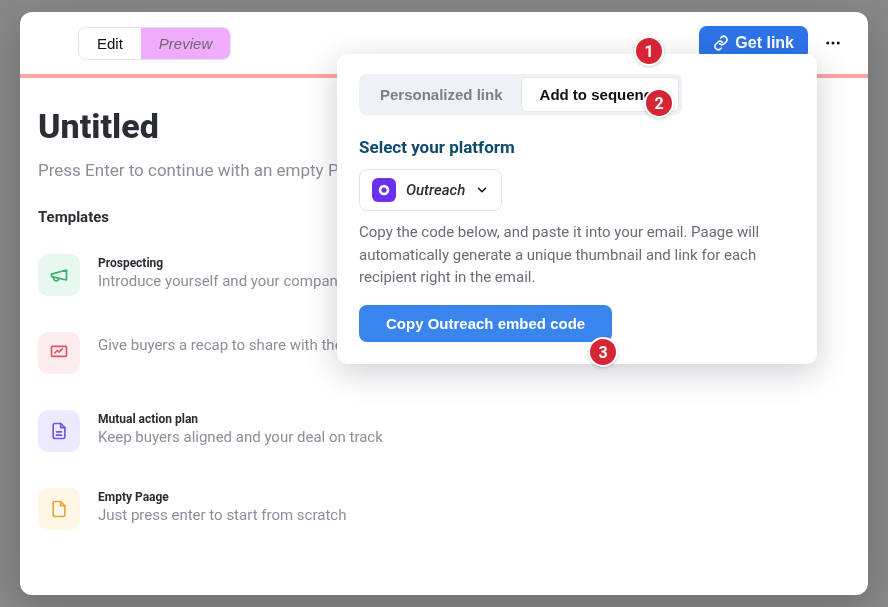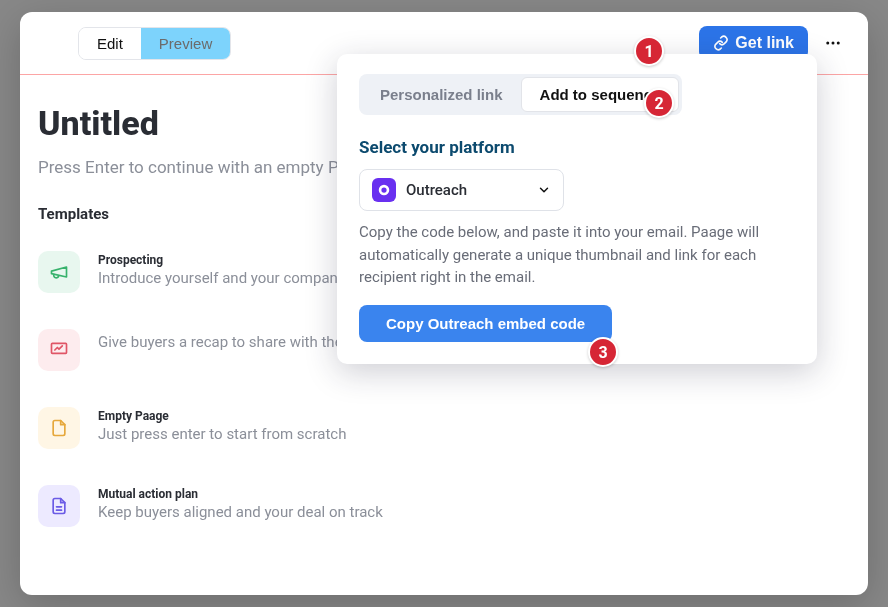--- a/index.html
+++ b/index.html
@@ -17,40 +17,40 @@
       background: #fff;
       border-radius: 12px;
       box-shadow: 0 10px 40px rgba(0,0,0,0.2);
       display: flex;
       flex-direction: column;
     }
     .topbar {
       display: flex;
       align-items: center;
       padding: 14px 18px;
-      border-bottom: 1px solid #fca5a5;
+      border-bottom: 4px solid #fca5a5;
     }
     .segmented {
       display: inline-flex;
       border: 1px solid #e3e5ea;
       border-radius: 8px;
       overflow: hidden;
       margin-left: 40px;
     }
     .seg-btn {
       padding: 7px 18px;
       font-size: 15px;
       font-weight: 500;
       background: #fff;
       border: none;
       cursor: pointer;
       color: #6b6b6b;
     }
     .seg-btn.active { color: #111; }
-    .seg-btn.inactive { background: #7dd3fc; }
+    .seg-btn.inactive { background: #f0abfc; font-style: italic; }
     .spacer { flex: 1; }
     .getlink-btn {
       display: inline-flex;
       align-items: center;
       gap: 6px;
       background: #2c74e8;
       color: #fff;
       border: none;
       padding: 8px 14px;
       border-radius: 8px;
@@ -150,24 +150,25 @@
       margin-top: 22px;
     }
     .platform-select {
       margin-top: 12px;
       display: inline-flex;
       align-items: center;
       gap: 10px;
       border: 1px solid #dfe2e8;
       border-radius: 8px;
       padding: 8px 12px;
-      width: 205px;
+      width: 143px;
       justify-content: space-between;
       cursor: pointer;
       background: #fff;
+      font-style: italic;
     }
     .platform-left { display: flex; align-items: center; gap: 10px; }
     .platform-badge {
       width: 24px; height: 24px;
       border-radius: 6px;
       background: #6930f0;
       display: flex; align-items: center; justify-content: center;
     }
     .platform-name { font-size: 15px; font-weight: 500; color: #2a2d34; }
     .instr-body {
@@ -256,42 +257,42 @@
           <svg width="20" height="20" viewBox="0 0 24 24" fill="none" stroke="currentColor" stroke-width="2" stroke-linecap="round" stroke-linejoin="round">
               <rect x="3" y="4" width="18" height="12" rx="1"></rect>
               <path d="M7 12l3-3 2 2 4-4"></path>
             </svg>
         </div>
         <div class="tmpl-text">
           <div class="tmpl-desc">Give buyers a recap to share with their team</div>
         </div>
       </div>
       <div class="template-item">
-        <div class="tmpl-icon ic-yellow">
-          <svg width="20" height="20" viewBox="0 0 24 24" fill="none" stroke="currentColor" stroke-width="2" stroke-linecap="round" stroke-linejoin="round">
-              <path d="M14 3H7a2 2 0 0 0-2 2v14a2 2 0 0 0 2 2h10a2 2 0 0 0 2-2V8z"></path>
-              <path d="M14 3v5h5"></path>
-            </svg>
-        </div>
-        <div class="tmpl-text">
-          <div class="tmpl-title">Empty Paage</div>
-          <div class="tmpl-desc">Just press enter to start from scratch</div>
-        </div>
-      </div>
-      <div class="template-item">
         <div class="tmpl-icon ic-purple">
           <svg width="20" height="20" viewBox="0 0 24 24" fill="none" stroke="currentColor" stroke-width="2" stroke-linecap="round" stroke-linejoin="round">
               <path d="M14 3H7a2 2 0 0 0-2 2v14a2 2 0 0 0 2 2h10a2 2 0 0 0 2-2V8z"></path>
               <path d="M14 3v5h5"></path>
               <path d="M9 13h6M9 17h6"></path>
             </svg>
         </div>
         <div class="tmpl-text">
           <div class="tmpl-title">Mutual action plan</div>
           <div class="tmpl-desc">Keep buyers aligned and your deal on track</div>
+        </div>
+      </div>
+      <div class="template-item">
+        <div class="tmpl-icon ic-yellow">
+          <svg width="20" height="20" viewBox="0 0 24 24" fill="none" stroke="currentColor" stroke-width="2" stroke-linecap="round" stroke-linejoin="round">
+              <path d="M14 3H7a2 2 0 0 0-2 2v14a2 2 0 0 0 2 2h10a2 2 0 0 0 2-2V8z"></path>
+              <path d="M14 3v5h5"></path>
+            </svg>
+        </div>
+        <div class="tmpl-text">
+          <div class="tmpl-title">Empty Paage</div>
+          <div class="tmpl-desc">Just press enter to start from scratch</div>
         </div>
       </div>
     </div>
   </div>
 
   <div class="popover">
     <div class="tabrow">
       <button class="tab">Personalized link</button>
       <button class="tab active">Add to sequence</button>
     </div>

